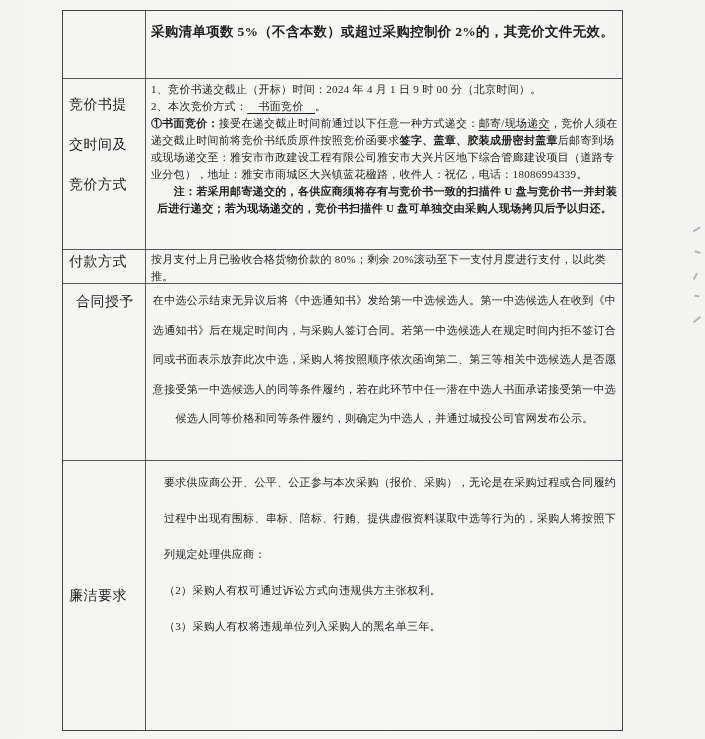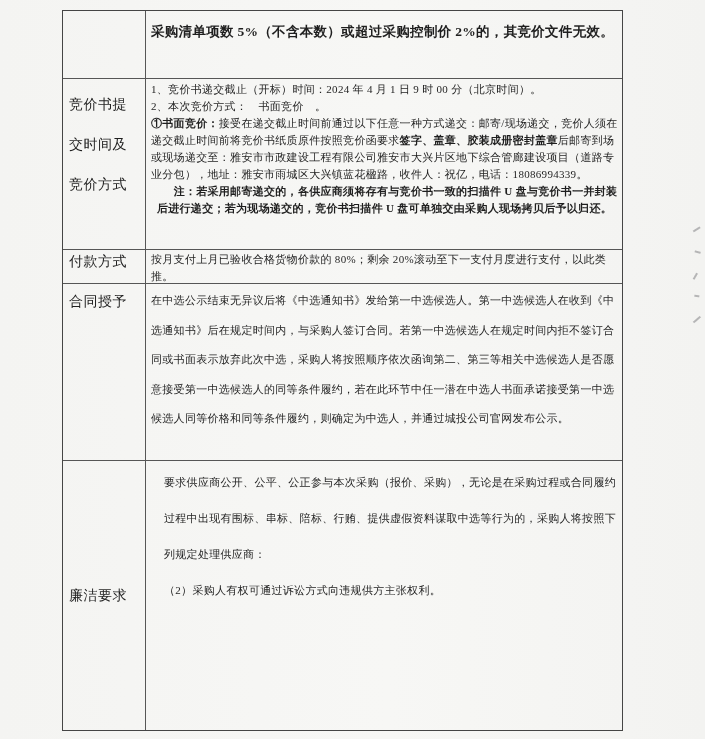--- a/index.html
+++ b/index.html
@@ -26,33 +26,33 @@
     font-weight:normal;font-size:14px;letter-spacing:.5px;
     padding:6px 4px 0 6px;overflow:hidden;
   }
   .content-cell{
     flex:1;box-sizing:border-box;
     font-size:11px;letter-spacing:.3px;
     padding:2px 4px 0 5px;overflow:hidden;
   }
   .para{margin:0;}
   .b{font-weight:bold;}
-  .u{text-underline-offset:3px;}
+  .u{text-decoration:underline;text-underline-offset:3px;}
   .note{text-indent:2em;text-align:center;}
 
   
   .row-continuation{height:67px;}
   .row-continuation .content-cell{padding-top:11px;font-size:13.5px;line-height:20px;font-weight:bold;}
   .row-bid{height:171px;}
   .row-bid .label-cell{line-height:40px;padding-top:6px;}
   .row-bid .content-cell{line-height:17px;}
   .row-payment{height:34px;}
   .row-payment .label-cell{padding-top:3px;}
   .row-payment .content-cell{line-height:16.5px;padding-top:1px;}
-  .row-award{height:177px;}
+  .row-award{height:177px;text-align:center;}
   .row-award .label-cell{padding-top:9px;}
   .row-award .content-cell{line-height:29.5px;}
   .row-integrity{flex:1;}
   .row-integrity .label-cell{display:flex;align-items:center;padding-top:0;}
   .row-integrity .content-cell{line-height:36px;padding-top:3px;margin-left:13px;}
 
   
   .bleed{position:absolute;left:692px;top:228px;width:12px;height:115px;}
   .bleed i{
     display:block;width:8px;height:5px;
@@ -102,20 +102,21 @@
       <div class="content-cell">
           <div class="para"><span>在中选公示结束无异议后将《中选通知书》发给第一中选候选人。第一中选候选人在收到《中选通知书》后在规定时间内，与采购人签订合同。若第一中选候选人在规定时间内拒不签订合同或书面表示放弃此次中选，采购人将按照顺序依次函询第二、第三等相关中选候选人是否愿意接受第一中选候选人的同等条件履约，若在此环节中任一潜在中选人书面承诺接受第一中选候选人同等价格和同等条件履约，则确定为中选人，并通过城投公司官网发布公示。</span></div>
         </div>
     </div>
 
     <div class="row row-integrity">
       <div class="label-cell">廉洁要求</div>
       <div class="content-cell">
           <div class="para"><span>要求供应商公开、公平、公正参与本次采购（报价、采购），无论是在采购过程或合同履约过程中出现有围标、串标、陪标、行贿、提供虚假资料谋取中选等行为的，采购人将按照下列规定处理供应商：</span></div>
           <div class="para"><span>（2）采购人有权可通过诉讼方式向违规供方主张权利。</span></div>
+          <div class="para"><span>（3）采购人有权将违规单位列入采购人的黑名单三年。</span></div>
         </div>
     </div>
 
   </div>
 
   <div class="bleed">
     <i></i>
       <i></i>
       <i></i>
       <i></i>

